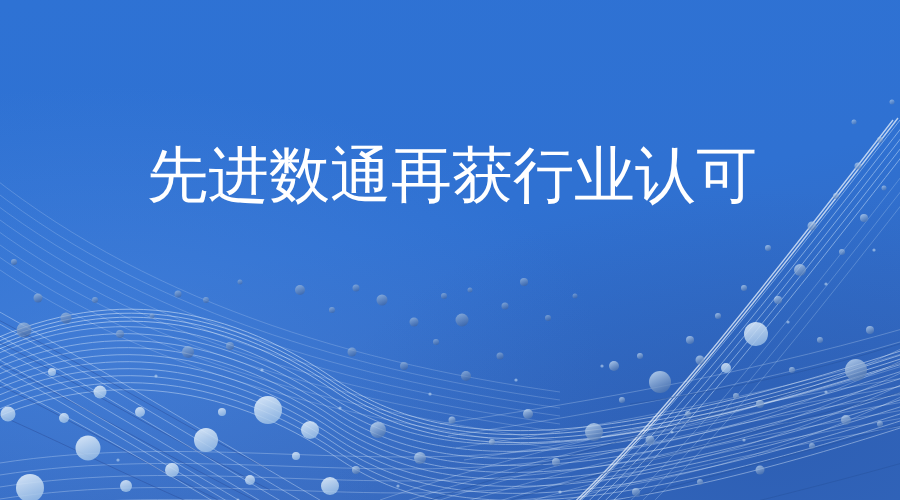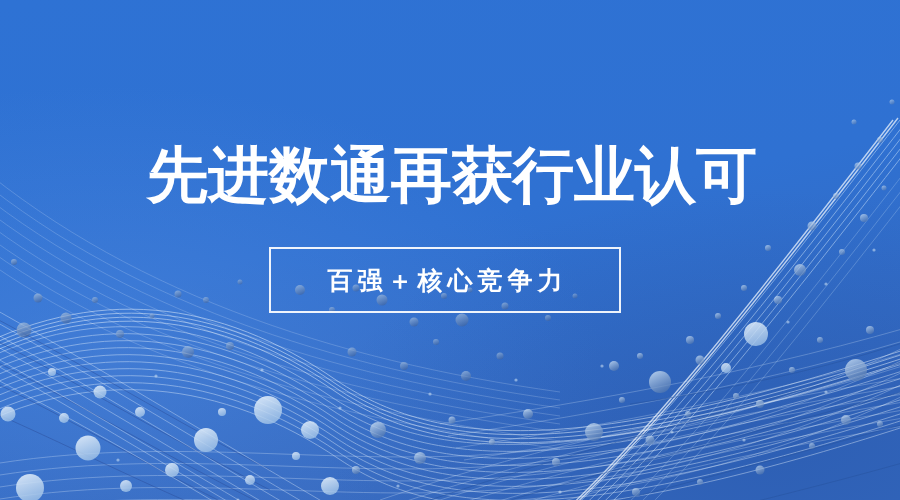--- a/index.html
+++ b/index.html
@@ -32,21 +32,21 @@
     z-index: 5;
   }
   #main-title {
     position: absolute;
     left: 4px;
     right: 0;
     top: 139px;
     text-align: center;
     color: #ffffff;
     font-family: "DejaVu Serif", "Liberation Serif", serif;
-    font-weight: 700;
+    font-weight: 400;
     font-size: 61px;
     line-height: 74px;
     letter-spacing: 0px;
     white-space: nowrap;
     text-rendering: geometricPrecision;
   }
   #subtitle-box {
     position: absolute;
     left: 269px;
     top: 247px;
@@ -333,18 +333,15 @@
         <circle cx="788" cy="322" r="1.6"></circle>
         <circle cx="826" cy="284" r="1.6"></circle>
         <circle cx="874" cy="250" r="1.6"></circle>
       </g>
     </g>
   </svg>
 
   <div class="content-layer">
     <div id="main-title">先进数通再获行业认可</div>
 
-    <div id="subtitle-box">
-      <span id="subtitle-text">百强＋核心竞争力</span>
-    </div>
   </div>
 
 </div>
 
 </body></html>

